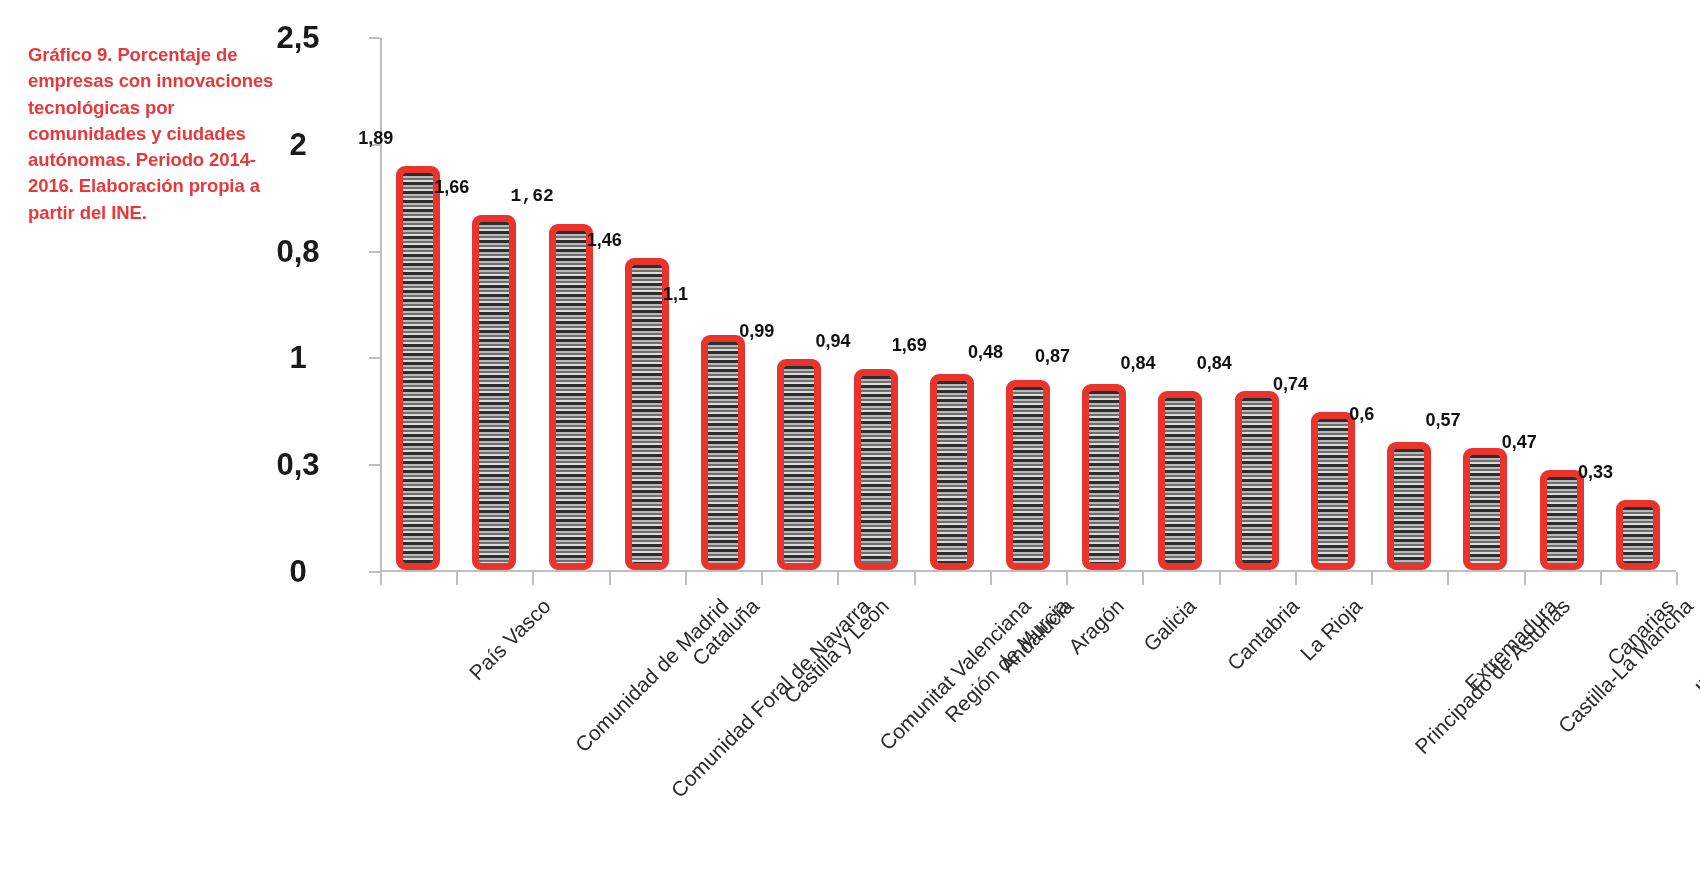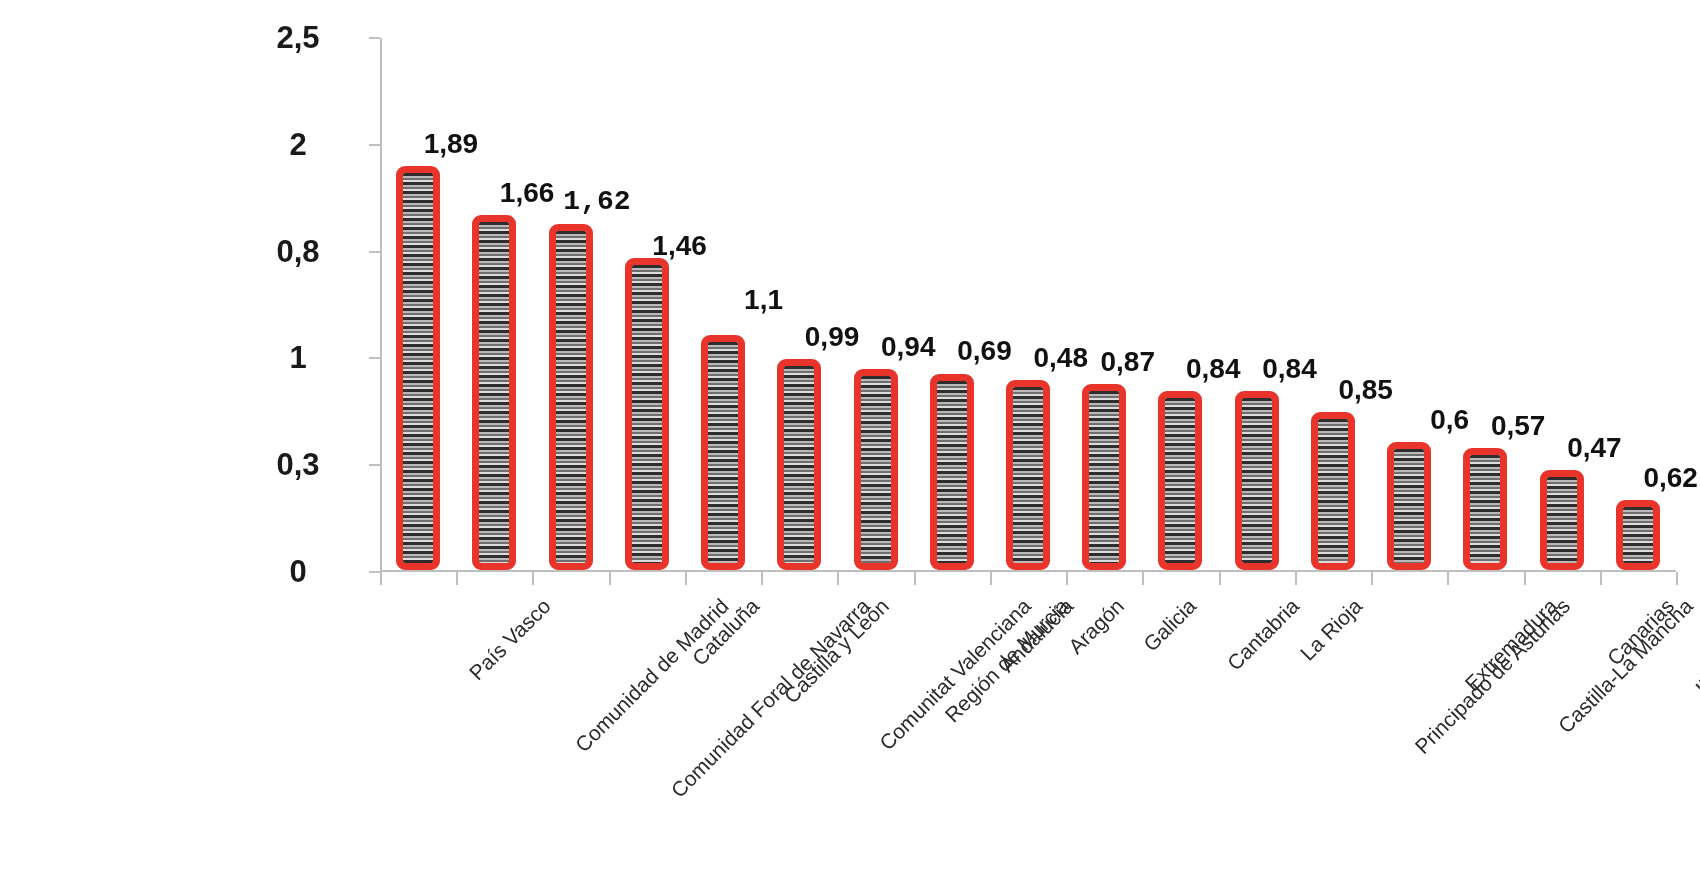--- a/index.html
+++ b/index.html
@@ -96,22 +96,22 @@
         to bottom,
         #2E2E2E 0px, #2E2E2E 3px,
         #B9B9B9 3px, #B9B9B9 5px,
         #6E6E6E 5px, #6E6E6E 7px,
         #DCDCDC 7px, #DCDCDC 9px);
     background-clip: padding-box;
   }
   .bar-value {
     position: absolute;
     width: 120px;
-    text-align: right;
-    font-size: 28px;
+    text-align: left;
+    font-size: 18px;
     font-weight: bold;
     color: #111111;
     white-space: nowrap;
   }
 
   
   .x-label {
     position: absolute;
     font-size: 21px;
     color: #2B2B2B;
@@ -119,20 +119,21 @@
     transform-origin: right top;
     transform: rotate(-45deg);
     text-align: right;
   }
 </style>
 </head>
 <body>
 
 <div id="page">
 
+  <div id="caption">Gráfico 9. Porcentaje de empresas con innovaciones tecnológicas por comunidades y ciudades autónomas. Periodo 2014-2016. Elaboración propia a partir del INE.</div>
 
   <div id="plot">
     <div id="y-axis-line"></div>
     <div id="x-axis-line"></div>
     <div id="y-ticks">
         <div class="y-tick" style="top: 533px;"></div>
         <div class="y-tick" style="top: 426.2px;"></div>
         <div class="y-tick" style="top: 319.4px;"></div>
         <div class="y-tick" style="top: 212.6px;"></div>
         <div class="y-tick" style="top: 105.8px;"></div>
@@ -186,30 +187,30 @@
         <div class="bar" title="Illes Baleares: 0,33" style="left: 1235.88px; height: 70.488px;"></div>
       </div>
     <div id="value-labels">
         <div class="bar-value" style="left: -21.8824px; top: 90.296px;">1,89</div>
         <div class="bar-value" style="left: 54.3529px; top: 139.424px;">1,66</div>
         <div class="bar-value" style="left: 130.588px; top: 147.968px; font-family: Liberation Mono, monospace;">1,62</div>
         <div class="bar-value" style="left: 206.824px; top: 192px;">1,46</div>
         <div class="bar-value" style="left: 283.059px; top: 246px;">1,1</div>
         <div class="bar-value" style="left: 359.294px; top: 282.536px;">0,99</div>
         <div class="bar-value" style="left: 435.529px; top: 293.216px;">0,94</div>
-        <div class="bar-value" style="left: 511.765px; top: 297.488px;">0,69</div>
+        <div class="bar-value" style="left: 511.765px; top: 297.488px;">1,69</div>
         <div class="bar-value" style="left: 588px; top: 303.896px;">0,48</div>
         <div class="bar-value" style="left: 655px; top: 308.168px;">0,87</div>
         <div class="bar-value" style="left: 740.471px; top: 314.576px;">0,84</div>
         <div class="bar-value" style="left: 816.706px; top: 314.576px;">0,84</div>
-        <div class="bar-value" style="left: 892.941px; top: 335.936px;">0,85</div>
+        <div class="bar-value" style="left: 892.941px; top: 335.936px;">0,74</div>
         <div class="bar-value" style="left: 969.176px; top: 365.84px;">0,6</div>
         <div class="bar-value" style="left: 1045.41px; top: 372.248px;">0,57</div>
         <div class="bar-value" style="left: 1121.65px; top: 393.608px;">0,47</div>
-        <div class="bar-value" style="left: 1197.88px; top: 423.512px;">0,62</div>
+        <div class="bar-value" style="left: 1197.88px; top: 423.512px;">0,33</div>
       </div>
     <div id="x-labels">
         <div class="x-label" style="left: 54.1176px; top: 556px;">País Vasco</div>
         <div class="x-label" style="left: 130.353px; top: 556px;">Comunidad de Madrid</div>
         <div class="x-label" style="left: 206.588px; top: 556px;">Comunidad Foral de Navarra</div>
         <div class="x-label" style="left: 282.824px; top: 556px;">Cataluña</div>
         <div class="x-label" style="left: 359.059px; top: 556px;">Castilla y León</div>
         <div class="x-label" style="left: 435.294px; top: 556px;">Comunitat Valenciana</div>
         <div class="x-label" style="left: 511.529px; top: 556px;">Región de Murcia</div>
         <div class="x-label" style="left: 587.765px; top: 556px;">Andalucía</div>

